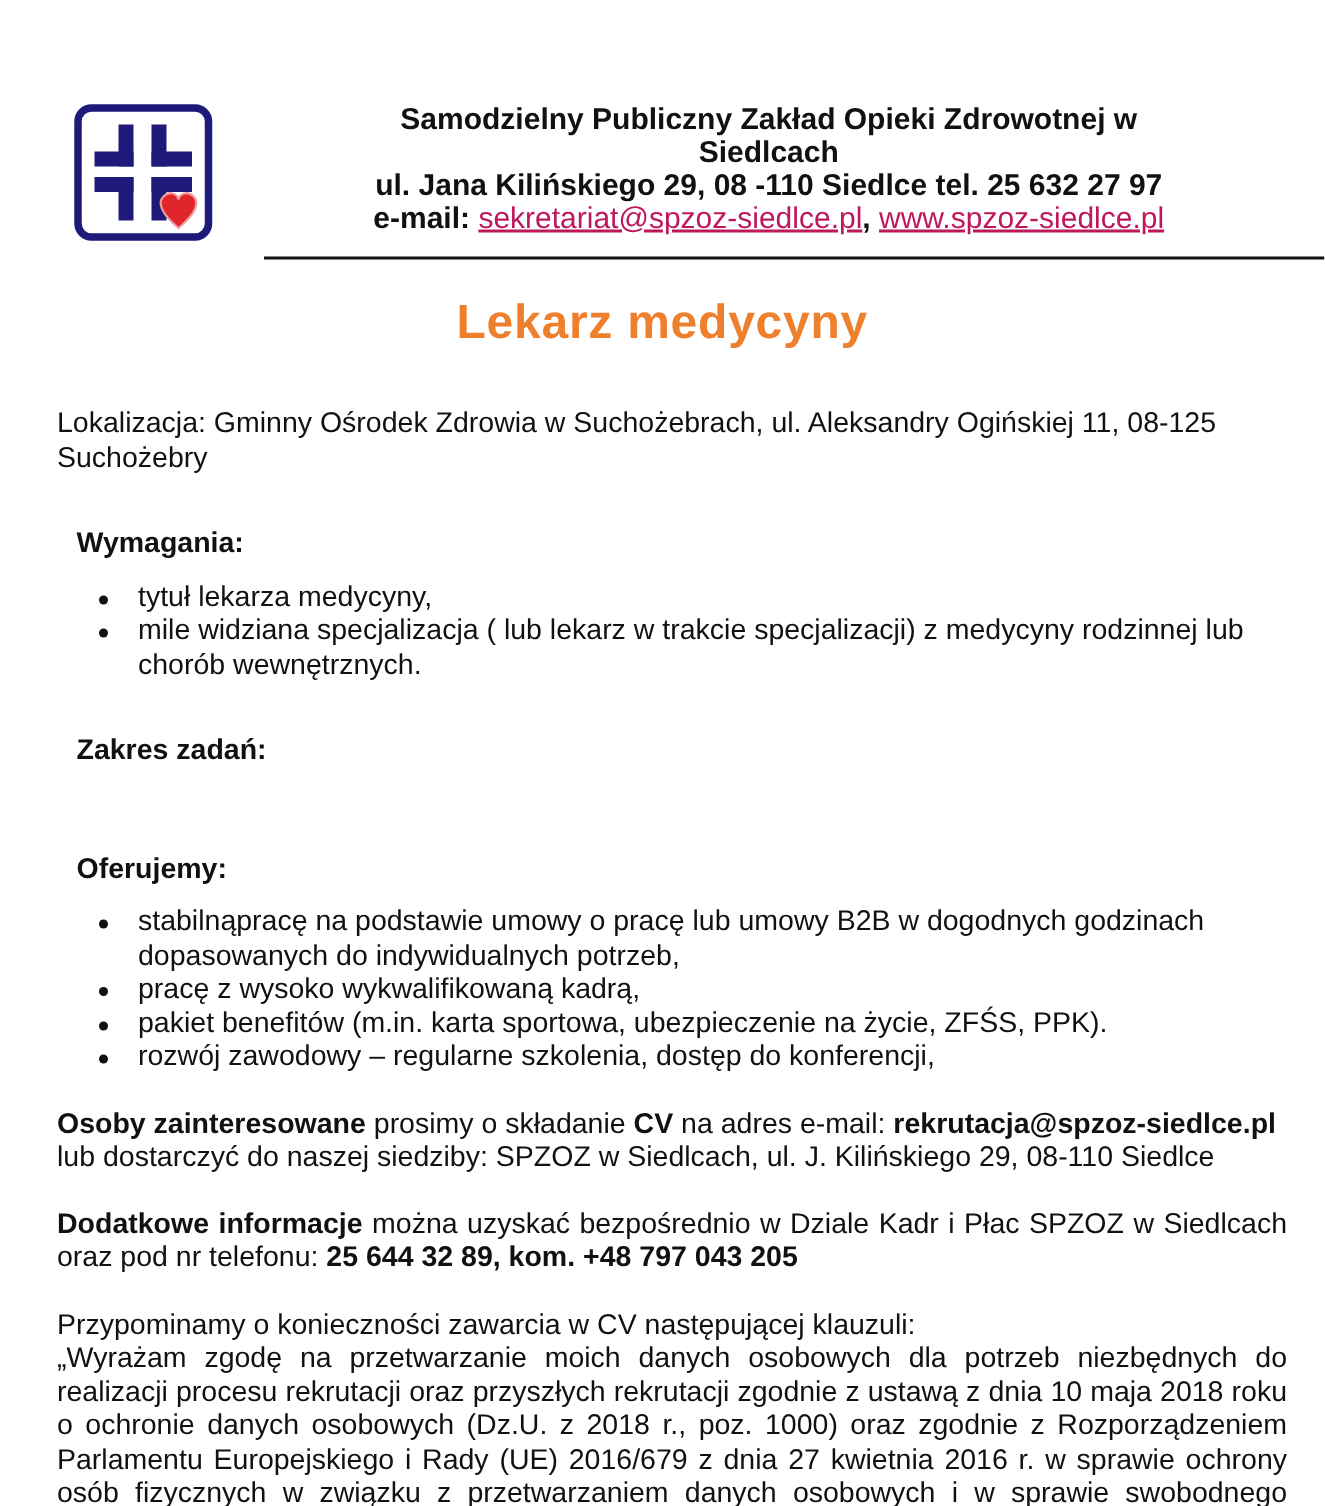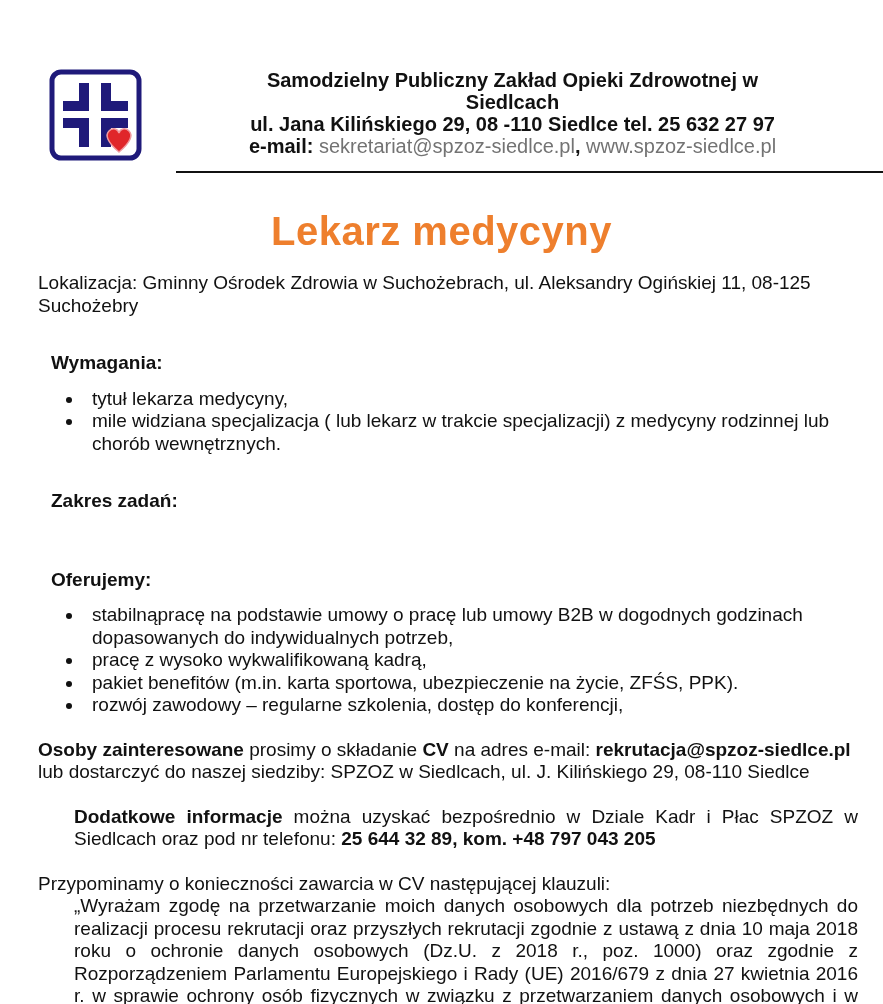--- a/index.html
+++ b/index.html
@@ -5,41 +5,41 @@
     html, body { margin: 0; padding: 0; background: #ffffff; }
     body {
       width: 883px; height: 1004px; position: relative; overflow: hidden;
       font-family: "Liberation Sans", sans-serif; color: #111;
     }
     .logo { position: absolute; left: 49px; top: 69px; width: 93px; height: 92px; }
     .header-block {
       position: absolute; left: 240px; top: 69px; width: 545px;
       text-align: center; font-weight: bold; font-size: 20px; line-height: 22px;
     }
-    .header-block a { color: #737373; font-weight: normal; }
+    .header-block a { color: #be185d; text-decoration: underline; font-weight: normal; }
     .rule { position: absolute; left: 176px; top: 171px; width: 707px; height: 2px; background: #111; }
     .title {
       position: absolute; left: 0; right: 0; top: 196px; text-align: center;
-      font-size: 40px; font-weight: bold; color: #ee7f2d; letter-spacing: 0.5px; margin-top: 13px;
+      font-size: 32px; font-weight: bold; color: #ee7f2d; letter-spacing: 0.5px;
     }
     .content {
       position: absolute; left: 38px; top: 272px; width: 820px;
       font-size: 19px; line-height: 22.5px;
     }
     .p { margin: 0; }
     .gap { height: 22px; }
     .gap-lg { height: 30px; }
     .section-head { font-weight: bold; margin: 13px; }
     ul { margin: 0; padding: 0; list-style: none; }
     li { position: relative; padding-left: 54px; margin: 0; }
     li::before {
       content: ""; position: absolute; left: 28px; top: 9px;
       width: 6px; height: 6px; border-radius: 50%; background: #111;
     }
-    .justify { text-align: justify; margin-left: 36px; }
+    .justify { text-align: justify; }
     b { font-weight: bold; }
   </style>
 </head>
 <body>
 
 <div class="logo">
   <svg width="93" height="92" viewBox="0 0 93 92">
     <rect x="3" y="3" width="87" height="86" rx="9" ry="9" fill="#fff" stroke="#1f1a7a" stroke-width="5"></rect>
 
     <rect x="30" y="14" width="10" height="28" fill="#1f1a7a"></rect>

